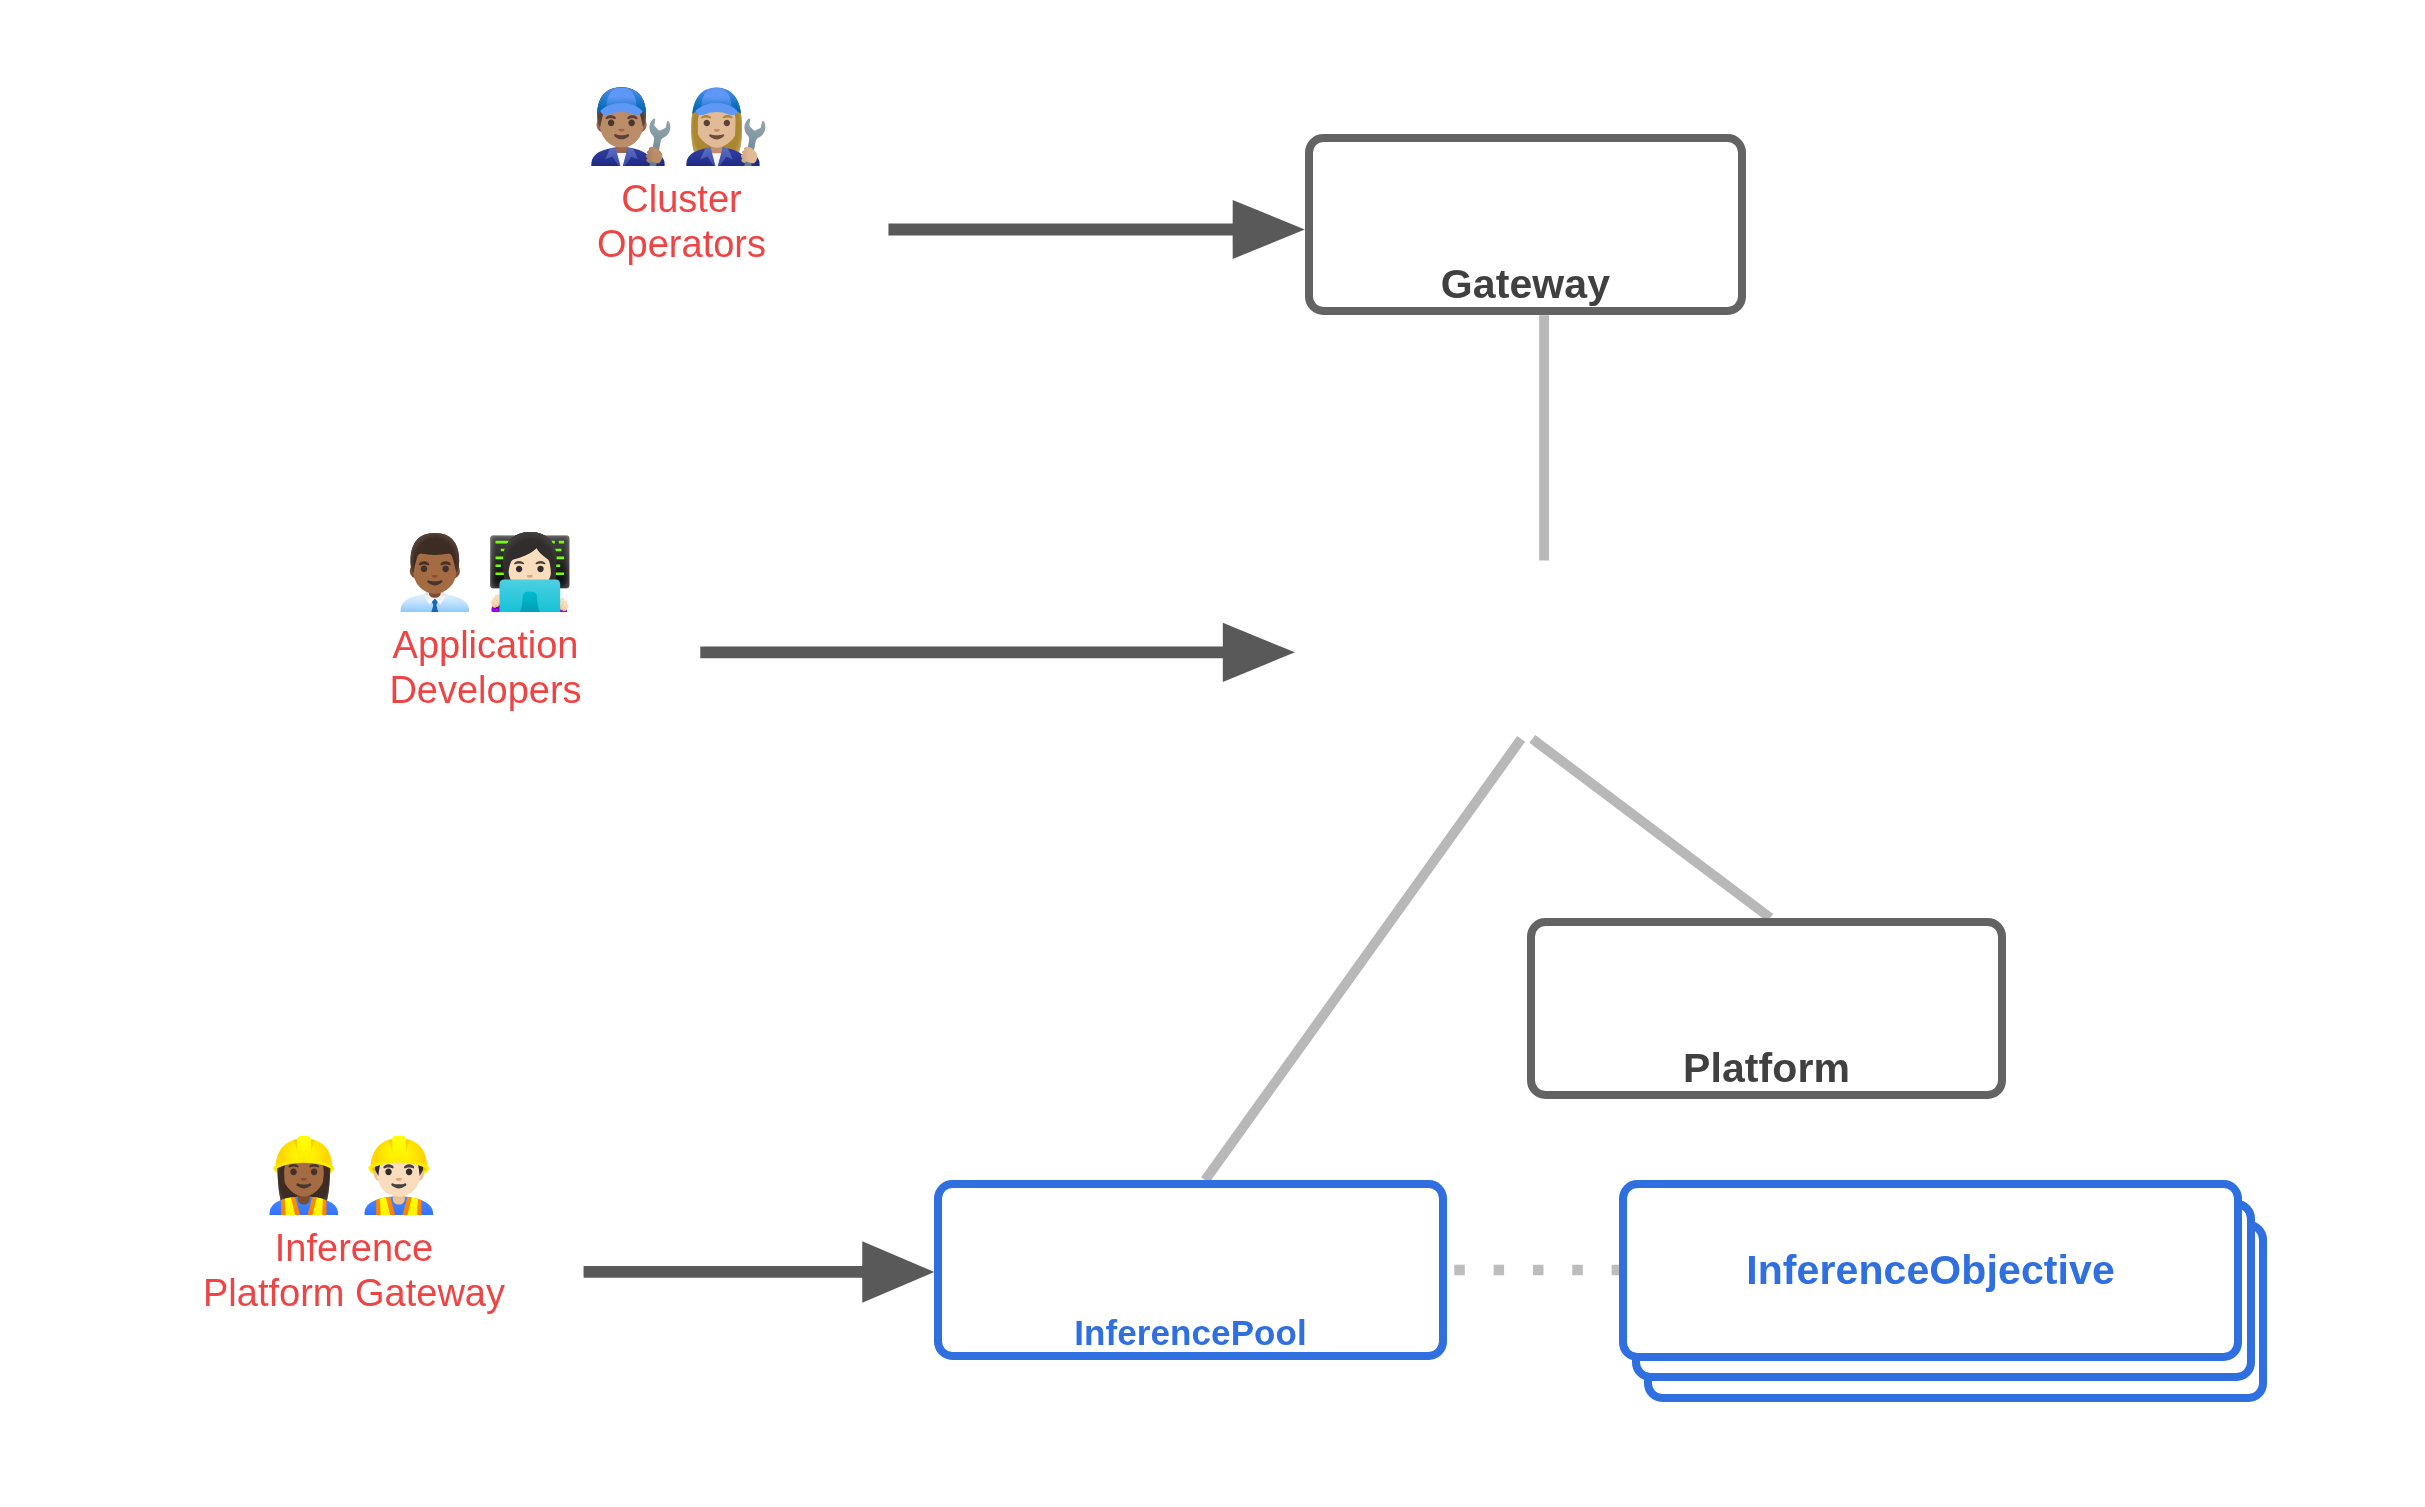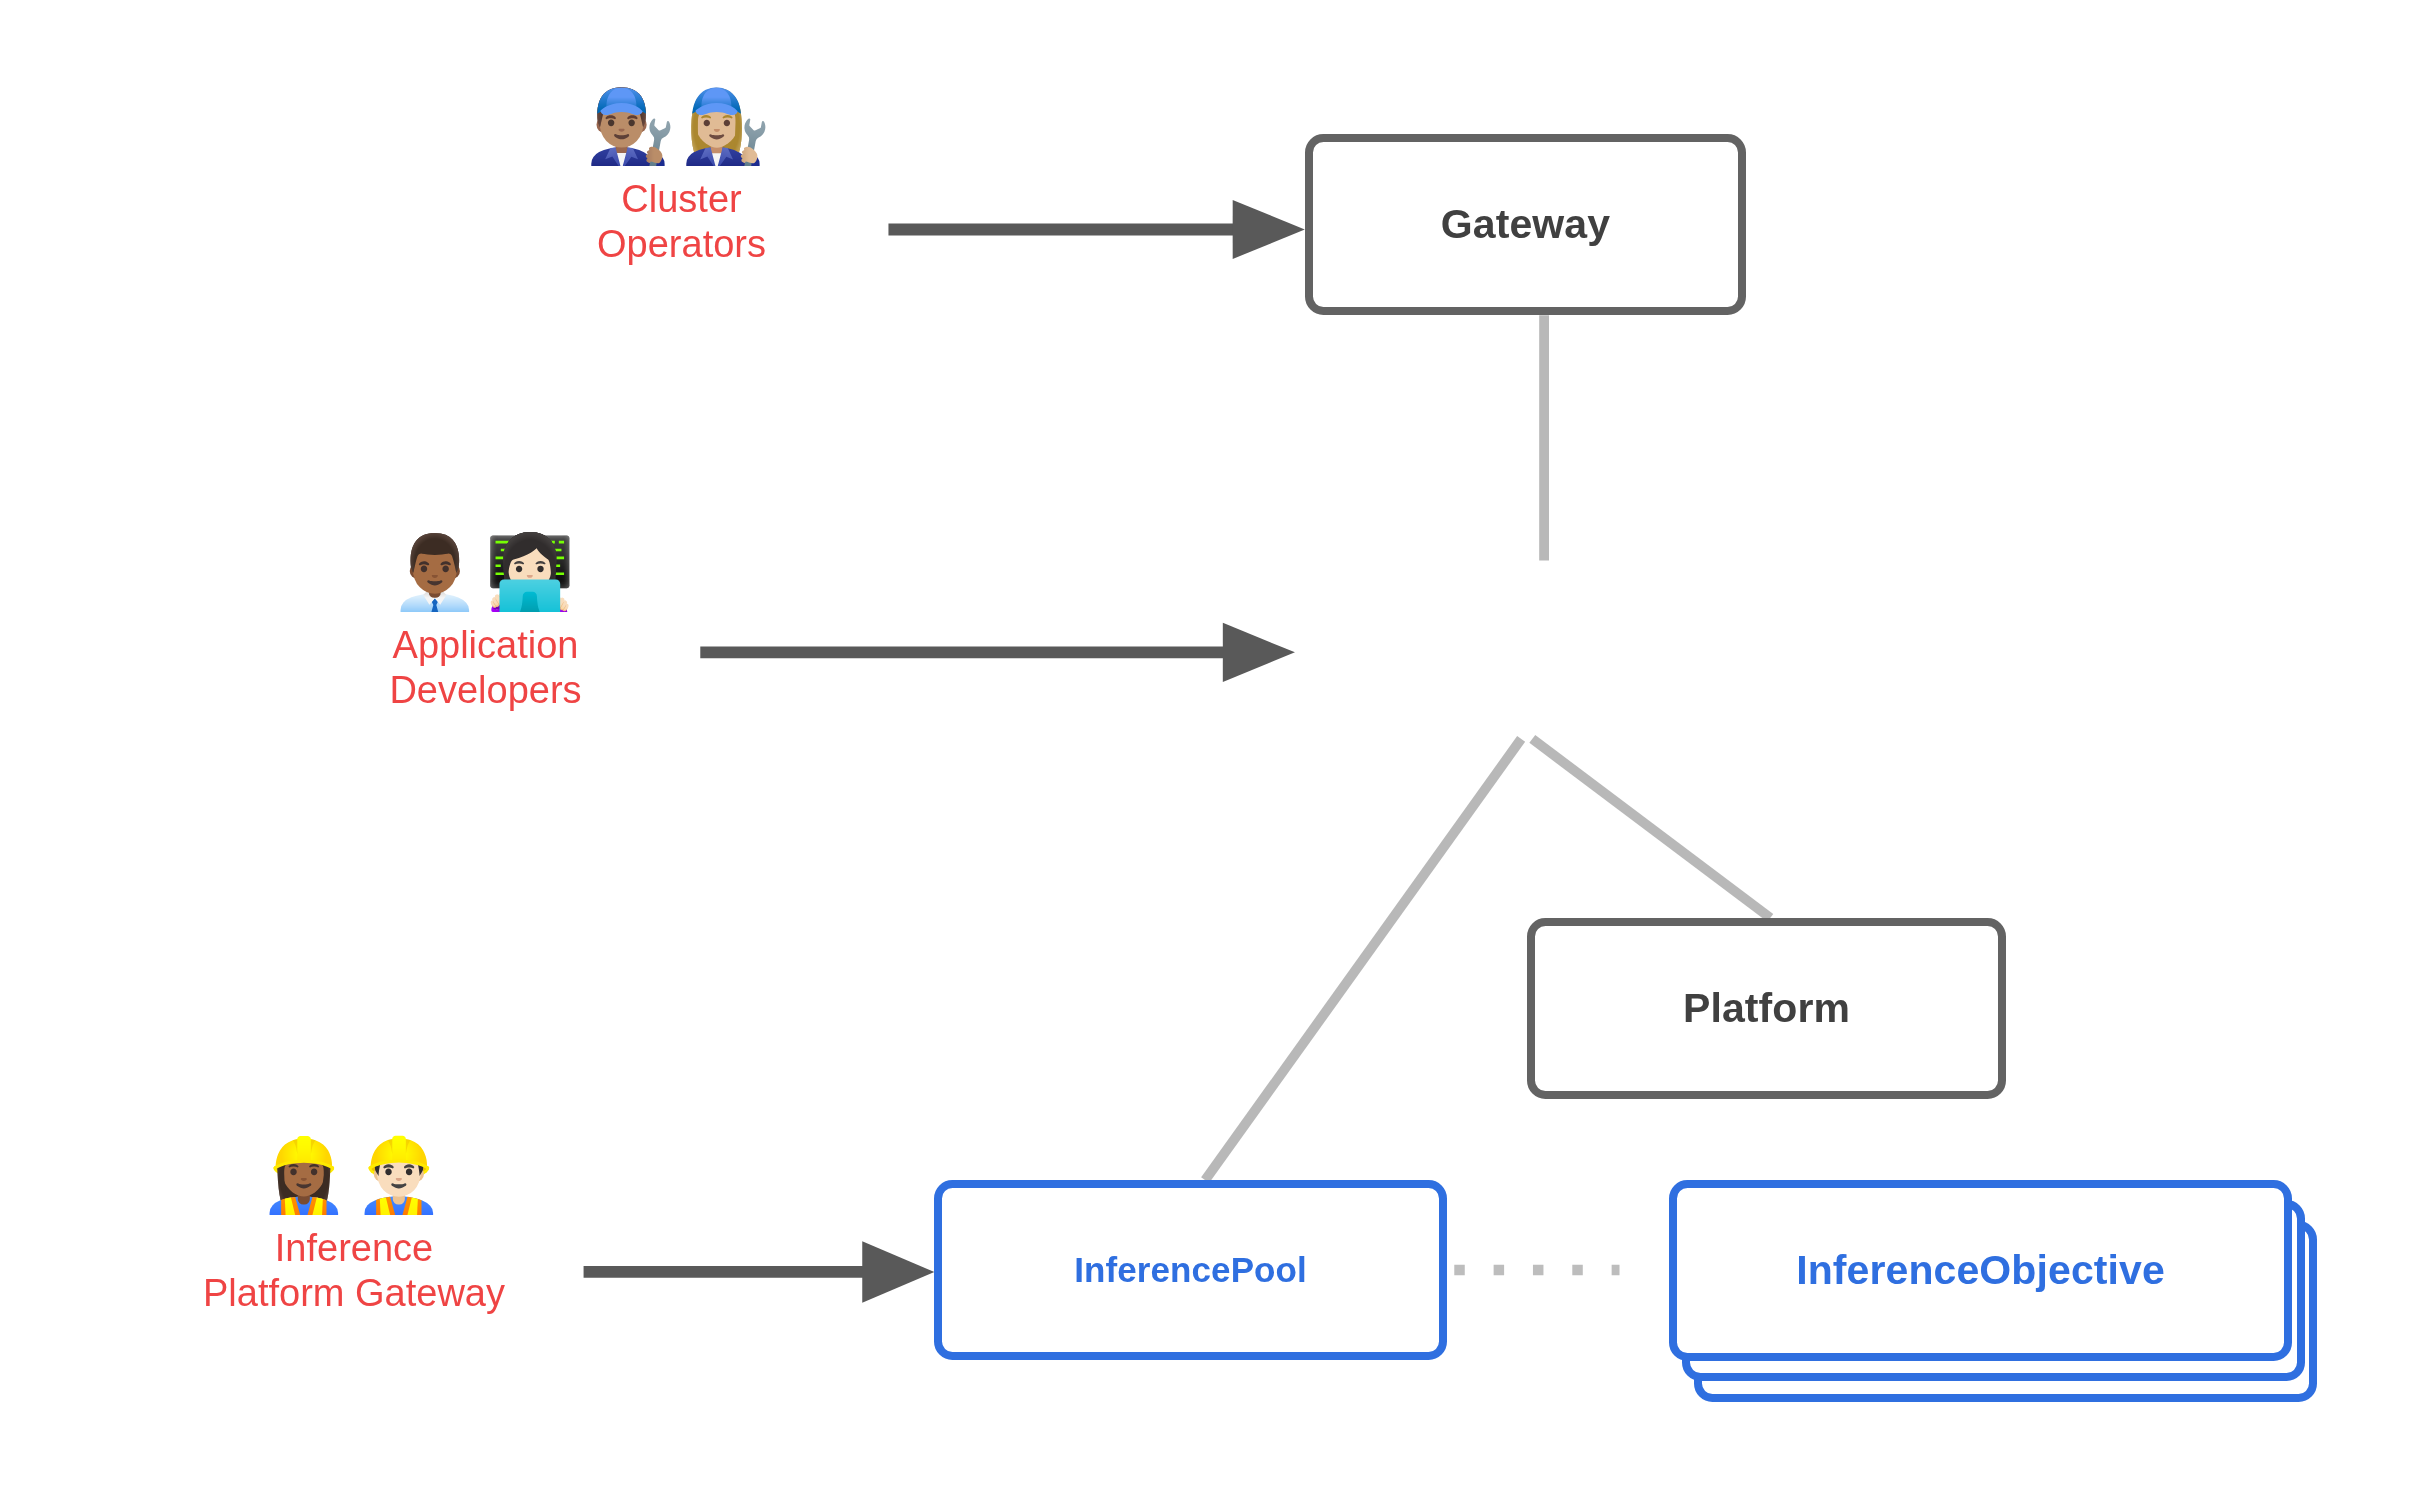--- a/index.html
+++ b/index.html
@@ -27,21 +27,21 @@
     height: 1508px;
     pointer-events: none;
   }
 
   
   .node {
     position: absolute;
     box-sizing: border-box;
     background: #ffffff;
     display: flex;
-    align-items: center;
+    align-items: flex-end;
     justify-content: center;
     text-align: center;
   }
   .node-gray {
     border: 8.5px solid #636363;
     border-radius: 18.4px;
   }
   .node-label {
     font-weight: bold;
     letter-spacing: 0.1px;
@@ -61,21 +61,21 @@
   }
 
   #node-gateway   { left: 1305px; top: 134px;  width: 441px; height: 181px; }
   #node-httproute { left: 1295px; top: 561px;  width: 459px; height: 178px; }
   #node-service   { left: 1527px; top: 918px; width: 479px; height: 181px; }
   #node-inferencepool { left: 934px; top: 1180px; width: 513px; height: 180px; }
 
   
   #stack-inferenceobjective {
     position: absolute;
-    left: 1669px;
+    left: 1619px;
     top: 1180px;
     width: 649px;
     height: 223px;
     padding-left: 10px;
   }
   #stack-inferenceobjective .stack-card {
     position: absolute;
     box-sizing: border-box;
     width: 623px;
     height: 181px;

